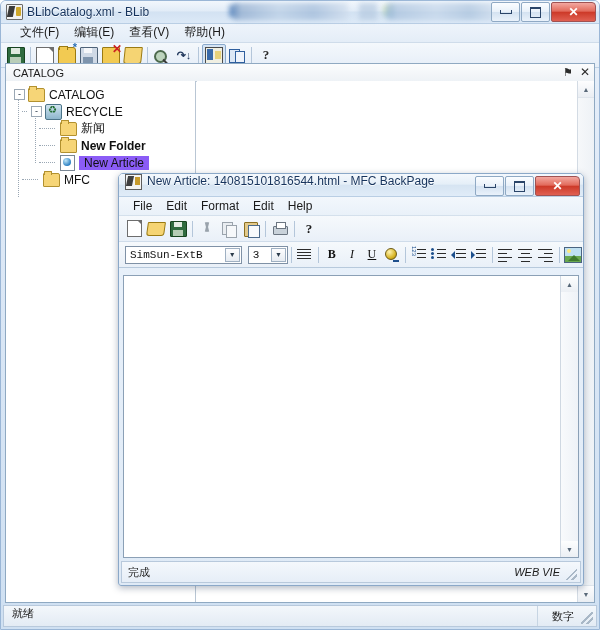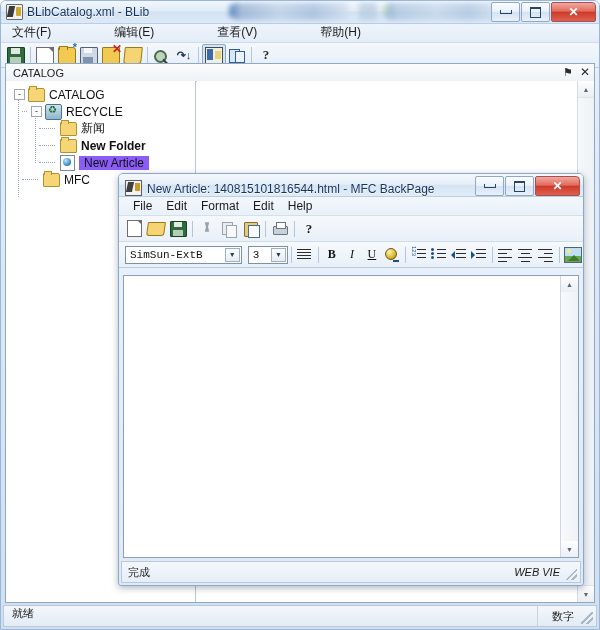--- a/index.html
+++ b/index.html
@@ -70,24 +70,23 @@
     width:43px;
     border:1px solid #a05252;
     background: linear-gradient(to bottom,#f3a8a0 0%,#e26b5c 45%,#cd3a29 52%,#e06052 100%);
     color:#ffffff; font-weight:bold; font-size:12px;
     border-radius:2px 4px 2px 2px;
   }
   .min-g { width:10px;height:3px;border:1px solid #2a4468; border-top:none; background:transparent;}
   .max-g { width:9px;height:8px;border:1px solid #2a4468; border-top:2px solid #2a4468; }
 
   .menubar {
-    height:18px; display:flex; align-items:center; padding-left:5px;
+    height:18px; display:flex; align-items:center; padding-left:13px;
     background: linear-gradient(to bottom,#eef4fb,#e4edf7);
     border-bottom:1px solid #cfdcea;
-    gap:48px;
   }
   .menubar .mi { padding:1px 9px 2px 6px; color:#1a1a1a; font-size:12px; white-space:nowrap;}
 
   .toolbar {
     height:24px; display:flex; align-items:center; padding-left:4px;
     background: linear-gradient(to bottom,#f4f8fc,#e6eef8);
     border-bottom:1px solid #bfd2e5;
   }
   .tbtn { width:22px;height:21px; display:flex;align-items:center;justify-content:center; position:relative;}
   .tbtn.pressed { border:1px solid #8aa9cb; background:#d6e5f5; border-radius:2px;}
@@ -205,21 +204,21 @@
     background: linear-gradient(to bottom,#eaf2fb 0%,#dfeaf6 100%);
     border:1px solid #8ba8c8;
     border-radius:5px 5px 3px 3px;
     box-shadow: 0 2px 7px rgba(30,50,80,.35);
     box-sizing:border-box;
   }
   .c-titlebar{
     position:relative;height:22px;
     background: linear-gradient(to bottom,#f4f8fd 0%,#e5eff8 46%,#d6e4f2 51%,#e0ecf8 100%);
     border-bottom:1px solid #b9cee4;border-radius:4px 4px 0 0;
-    display:flex;align-items:flex-end;
+    display:flex;align-items:flex-start;
   }
   .c-icon{width:15px;height:14px;margin:0 5px 0 6px;background:#f3f3f3;border:1px solid #5d5d5d;position:relative;flex:none;}
   .c-icon:before{content:"";position:absolute;left:1px;top:1px;width:6px;height:10px;background:#3f3f3f;transform:skewX(-12deg);}
   .c-icon:after{content:"";position:absolute;right:1px;top:2px;width:5px;height:8px;background:#c79a2b;}
   .c-title{font-size:12px;color:#16335c;white-space:nowrap;text-shadow:0 1px 0 rgba(255,255,255,.8);}
   .c-wctrl{position:absolute;right:3px;top:2px;display:flex;}
 
   .c-menubar{
     height:18px;display:flex;align-items:center;padding-left:8px;
     background:linear-gradient(to bottom,#f2f7fc,#e9f1f9);

